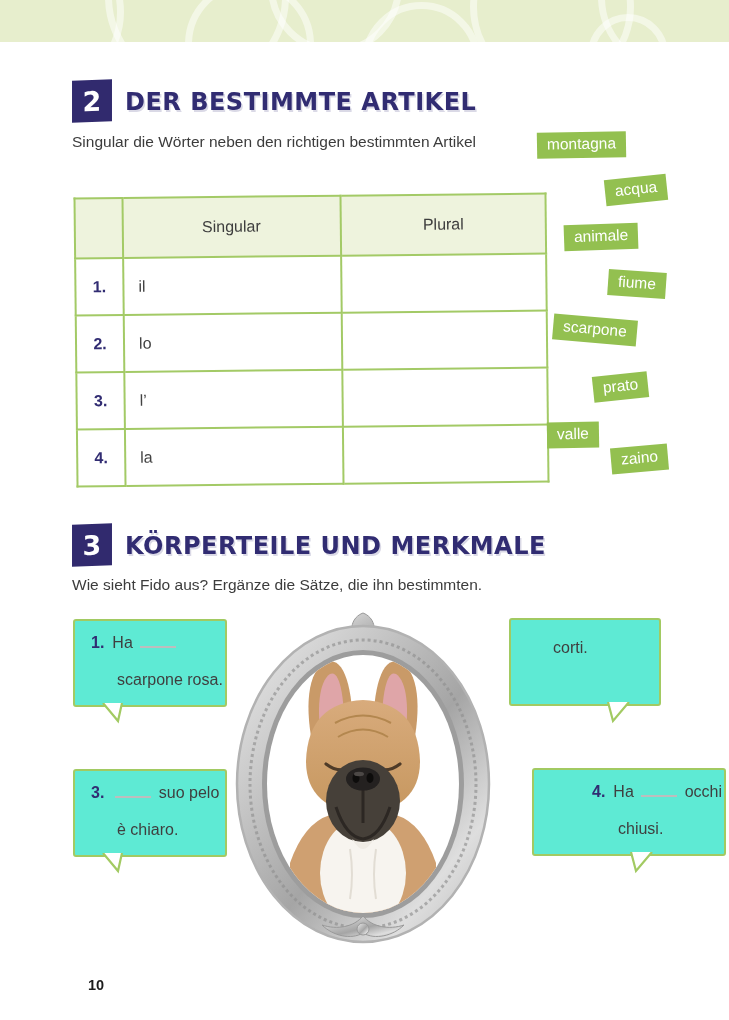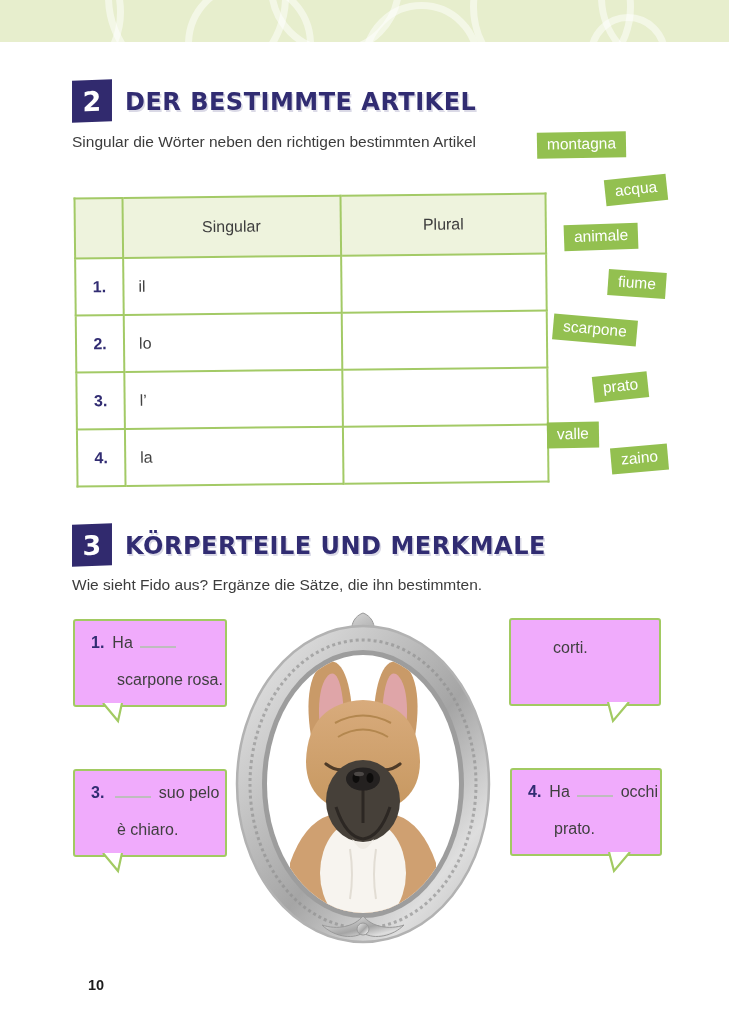--- a/index.html
+++ b/index.html
@@ -32,21 +32,21 @@
   table.article td.singcell{width:201px;padding-left:14px;color:#424242;}
   table.article td.plurcell{width:201px;}
   table.article tr.row td{height:53px;}
   
   .tag{
     position:absolute;background:#93c050;color:#ffffff;font-size:15.5px;
     padding:3px 10px 5px 10px;white-space:nowrap;
   }
   
   .bubble{
-    position:absolute;background:#f0abfc;border:2px solid #a2ca62;border-radius:3px;
+    position:absolute;background:#5eead4;border:2px solid #a2ca62;border-radius:3px;
     font-size:16px;color:#3f3f3f;
   }
   .bubble p{margin:0;padding:0 0 0 16px;}
   .bubble p.l1{margin-top:13px;}
   .bubble p.l2{margin-top:19px;padding-left:42px;}
   .bubble .num{color:#312c72;font-weight:bold;margin-right:8px;}
   .bubble svg.tail{position:absolute;}
   .blank{
     display:inline-block;width:36px;height:11px;margin:0 3px;
     border-bottom:2px solid #bdbdbd;vertical-align:baseline;
@@ -141,23 +141,23 @@
         <path d="M3 0 L8 19 L24 0" fill="#ffffff" stroke="#a2ca62" stroke-width="2.2"></path>
       </svg>
     </div>
     <div class="bubble" style="left: 73px; top: 769px; width: 150px; height: 84px;">
       <p class="l1"><span class="num">3.</span><span><span class="blank"></span> suo pelo</span></p>
       <p class="l2">è chiaro.</p>
       <svg class="tail" width="26" height="22" style="left: 26px; top: 82px;">
         <path d="M2 0 L17 18 L21 0" fill="#ffffff" stroke="#a2ca62" stroke-width="2.2"></path>
       </svg>
     </div>
-    <div class="bubble" style="left: 510px; top: 768px; width: 148px; height: 84px;">
+    <div class="bubble" style="left: 532px; top: 768px; width: 148px; height: 84px; padding-left: 42px;">
       <p class="l1"><span class="num">4.</span><span>Ha <span class="blank"></span> occhi</span></p>
-      <p class="l2">prato.</p>
+      <p class="l2">chiusi.</p>
       <svg class="tail" width="26" height="22" style="left: 94px; top: 82px;">
         <path d="M3 0 L8 19 L24 0" fill="#ffffff" stroke="#a2ca62" stroke-width="2.2"></path>
       </svg>
     </div>
   </div>
 
 <div class="frame-art">
   <svg width="262" height="340" viewBox="0 0 262 340">
     <defs>
       <linearGradient id="sil" x1="0" y1="0" x2="1" y2="1">

